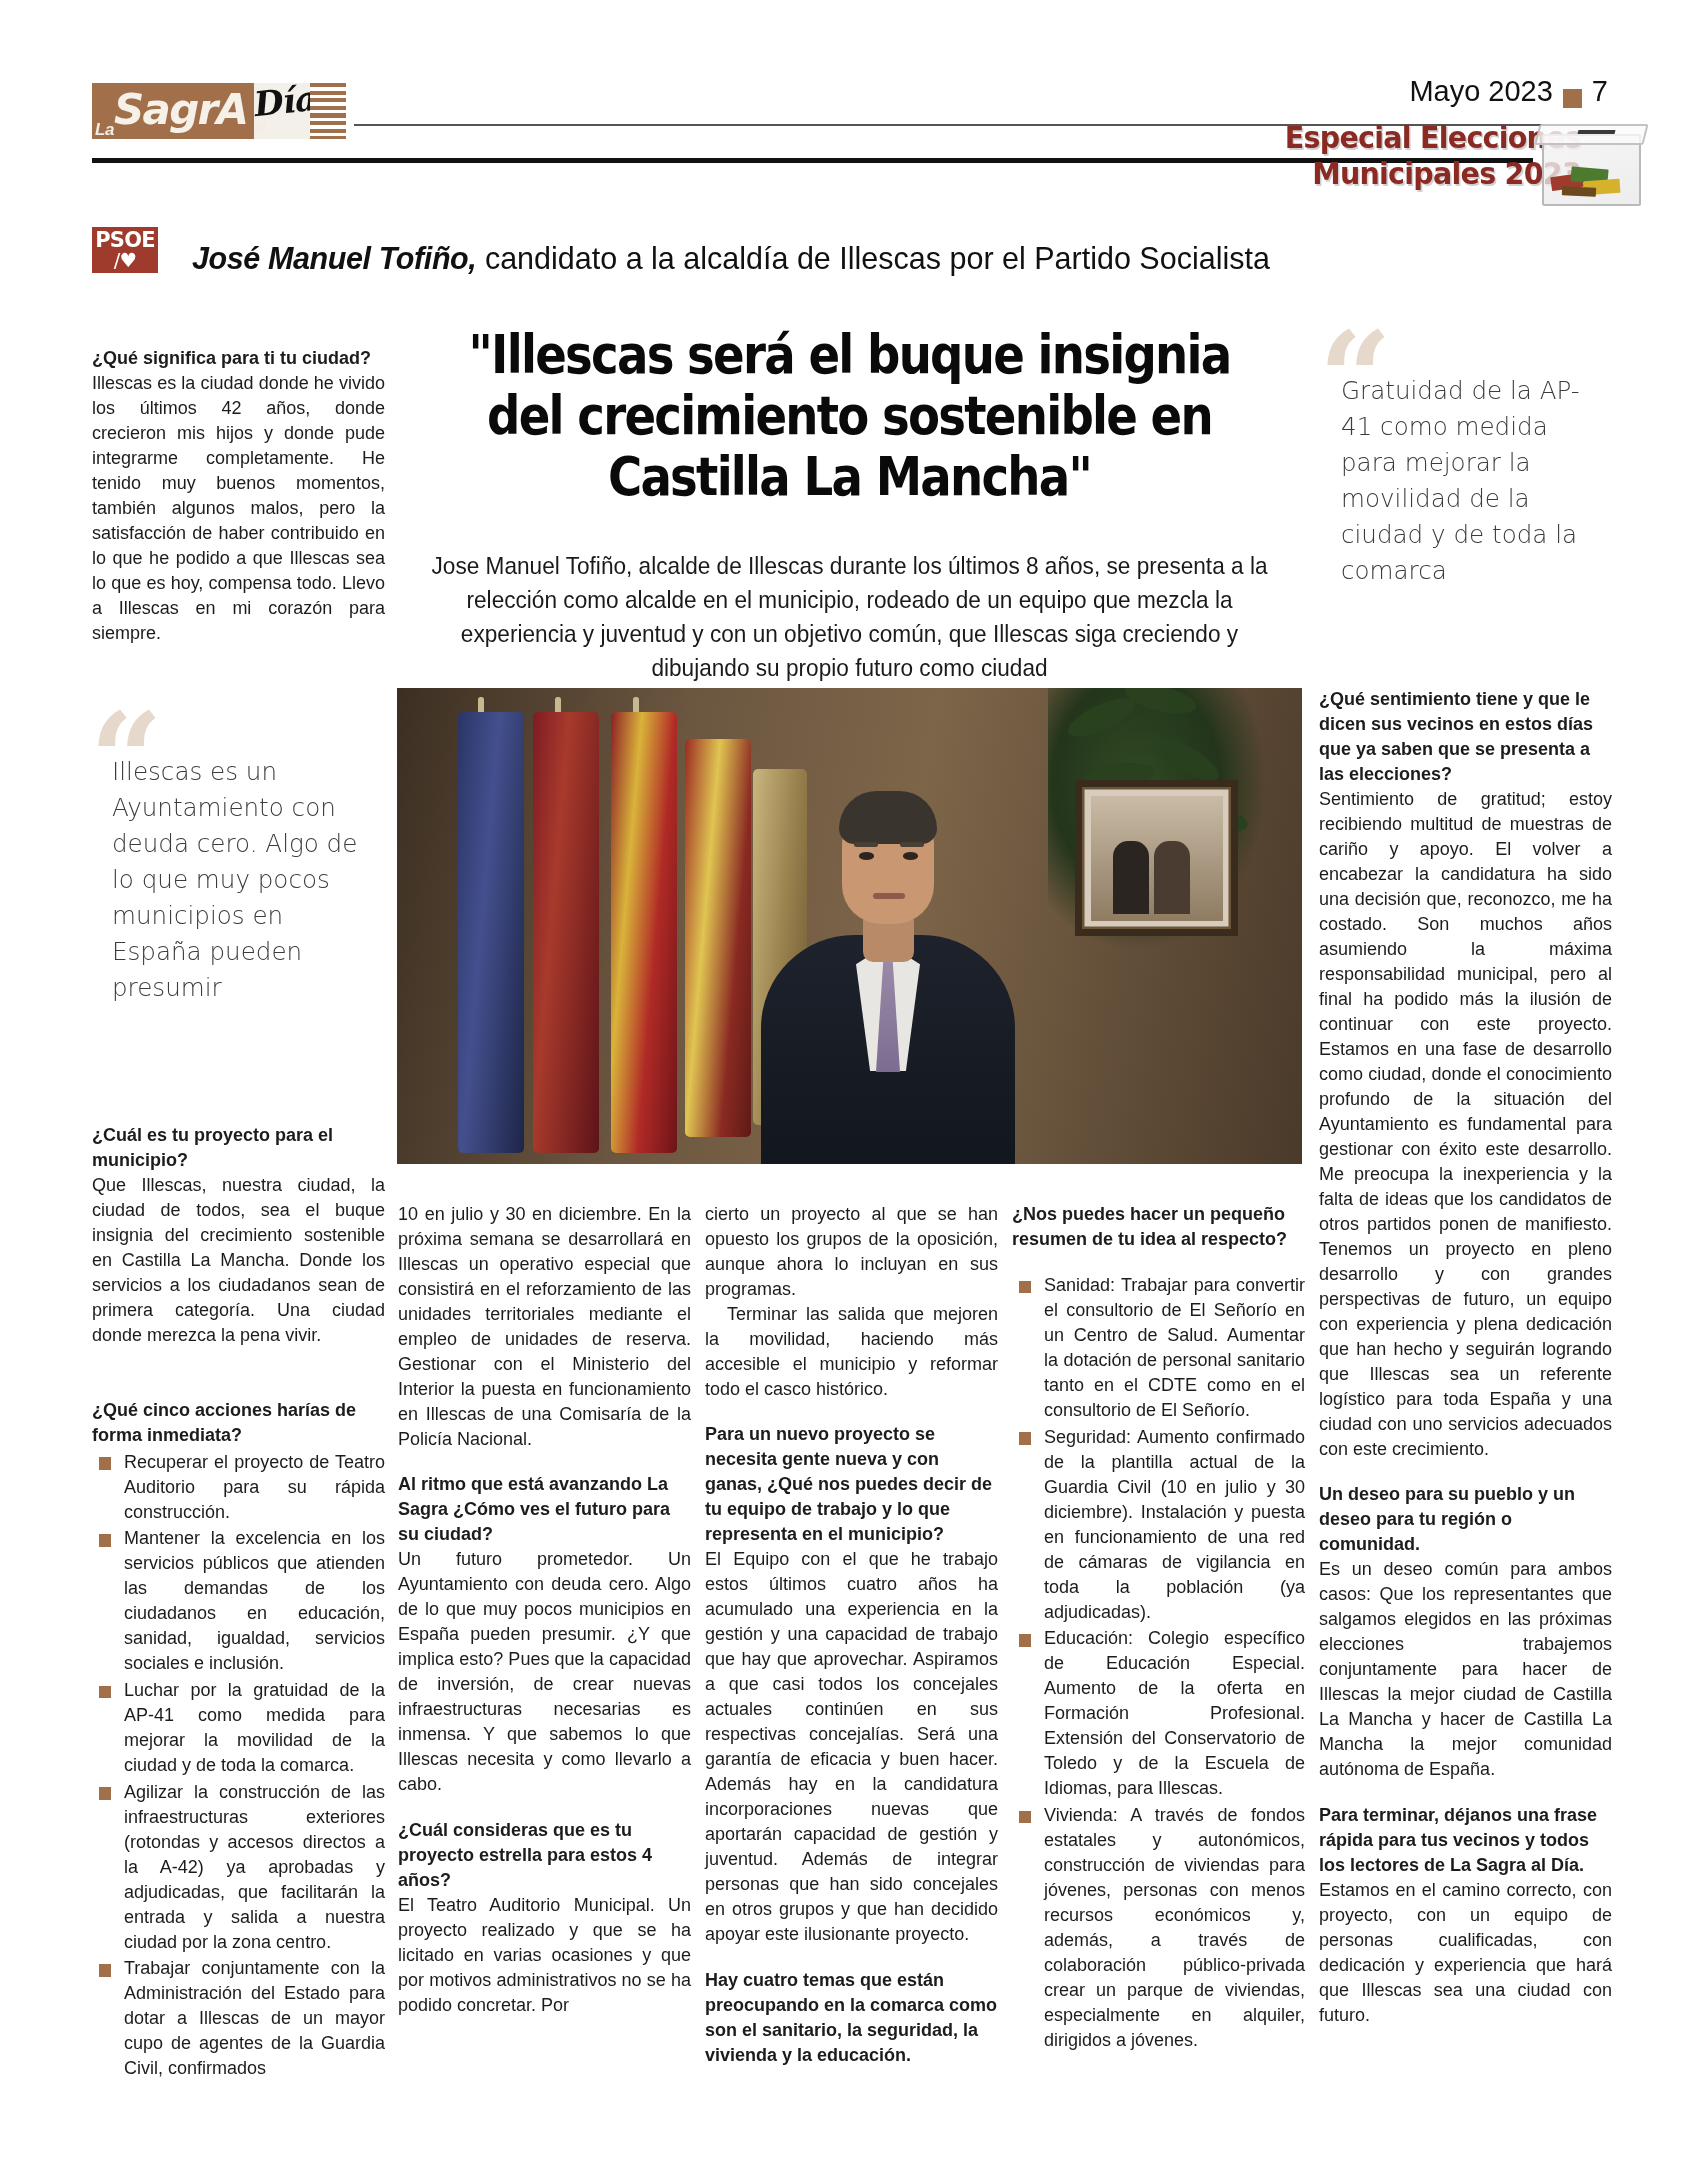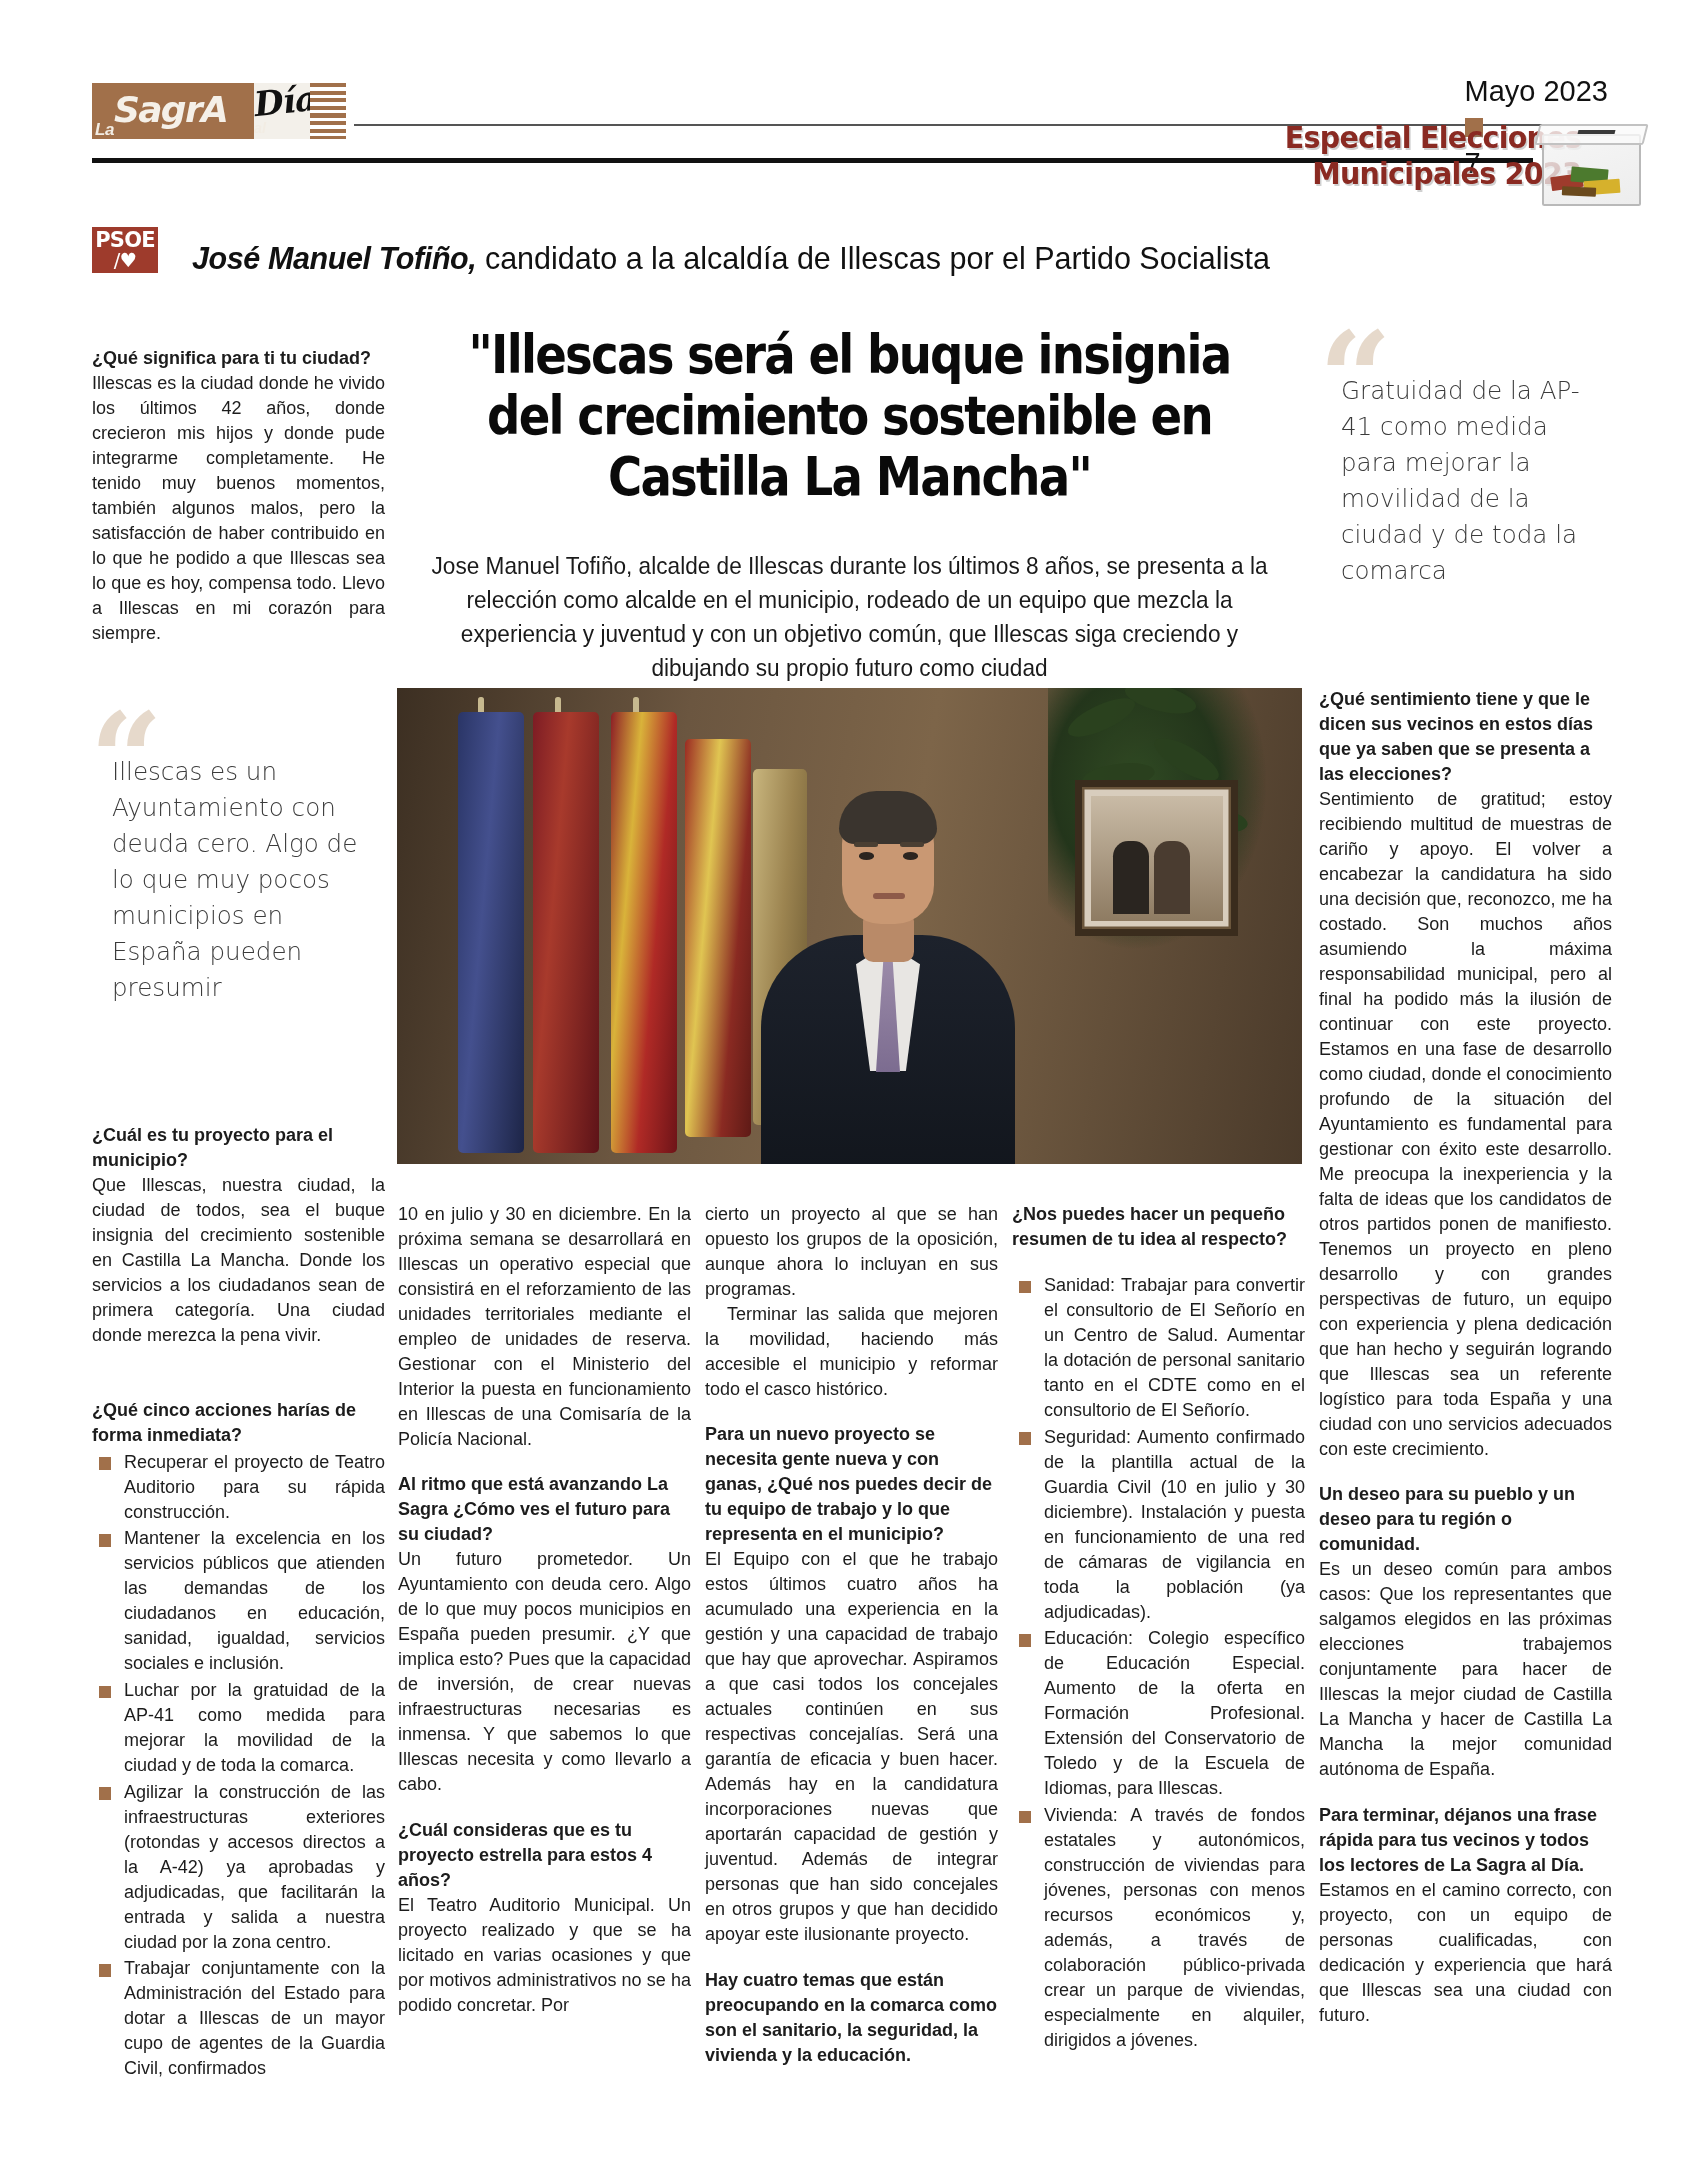--- a/index.html
+++ b/index.html
@@ -47,21 +47,21 @@
     font-size: 17px;
     font-style: italic;
     font-weight: bold;
     color: #f2ece3;
     letter-spacing: -0.4px;
   }
   .logo-sagra {
     position: absolute;
     left: 114px;
     top: 85px;
-    font-size: 36px;
+    font-size: 42px;
     font-weight: bold;
     font-style: italic;
     color: #f5f0e8;
     letter-spacing: -1.7px;
     line-height: 49px;
     font-family: "DejaVu Sans", sans-serif;
   }
   .logo-al {
     position: absolute;
     left: 254px;
@@ -120,23 +120,22 @@
     background: #111;
   }
   .mayo {
     position: absolute;
     right: 92px;
     top: 75px;
     font-size: 29px;
     color: #111;
     font-family: "Liberation Sans", sans-serif;
     display: flex;
-    align-items: flex-start;
+    align-items: flex-end;
     gap: 10.2px;
-    flex-direction: column;
   }
   .mayo-sq {
     display: inline-block;
     width: 18.6px;
     height: 18.6px;
     background: #a1704a;
   }
   .especial-block {
     position: absolute;
     right: 119px;

